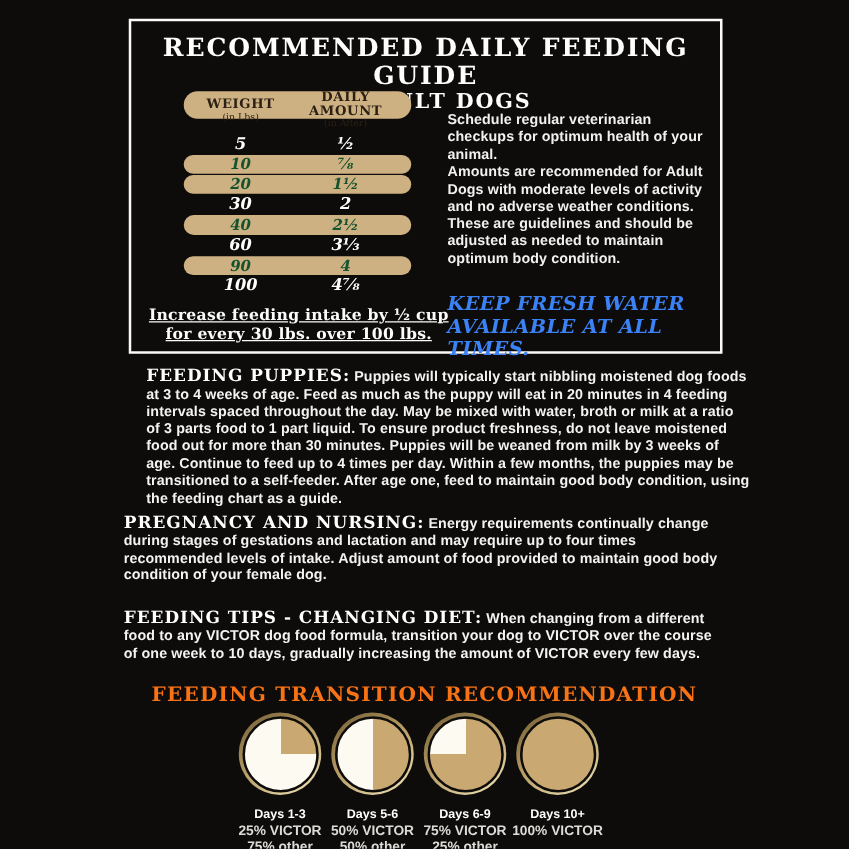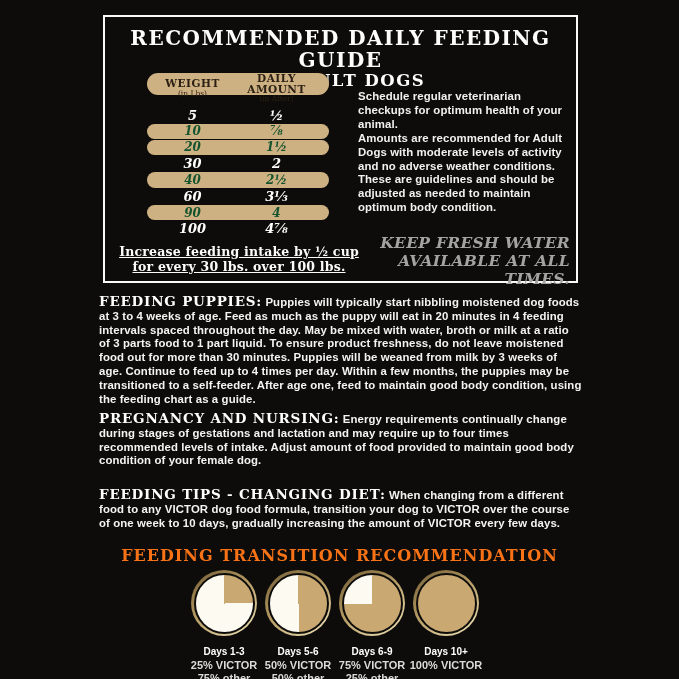--- a/index.html
+++ b/index.html
@@ -38,29 +38,29 @@
     font-family:"DejaVu Serif", serif;font-weight:bold;color:#fbfbfb;
     font-size:12.5px;line-height:14.5px;letter-spacing:0.2px;text-decoration:underline;
   }
 
   
   .gb-right{position:absolute;left:253px;top:56px;width:212px;}
   .gb-right .rp{font-size:11.4px;line-height:13.9px;font-weight:bold;color:#f2f1ef;letter-spacing:0.1px;}
   .gb-right .rp2{margin-top:17px;}
   .gb-right .emph{
     margin-top:19px;font-family:"DejaVu Serif", serif;font-weight:bold;font-style:italic;
-    font-size:15.5px;line-height:18px;color:#a3a3a3;letter-spacing:0.3px;text-align:right;
+    font-size:15.5px;line-height:18px;color:#3b82f6;letter-spacing:0.3px;
   }
 
   
   .section{position:absolute;left:99px;width:484px;font-size:11.4px;line-height:13.8px;
            font-weight:bold;color:#f4f3f1;letter-spacing:0.1px;}
   .section .shead{font-family:"DejaVu Serif", serif;font-weight:bold;font-size:13.5px;
                   letter-spacing:0.8px;color:#ffffff;}
-  .sec-1{top:295px;}
+  .sec-1{top:295px;margin-left:18px;}
   .sec-2{top:412px;}
   .sec-3{top:488px;}
 
   
   .trans-head{position:absolute;left:0;top:546px;width:679px;text-align:center;
     font-family:"DejaVu Serif", serif;font-weight:bold;font-size:16px;letter-spacing:1px;color:#f97316;}
   .circles{position:absolute;left:187px;top:570px;display:flex;}
   .circ-col{width:74px;display:flex;flex-direction:column;align-items:center;}
   .pie-ring{
     width:66px;height:66px;border-radius:50%;box-sizing:border-box;padding:2.5px;

